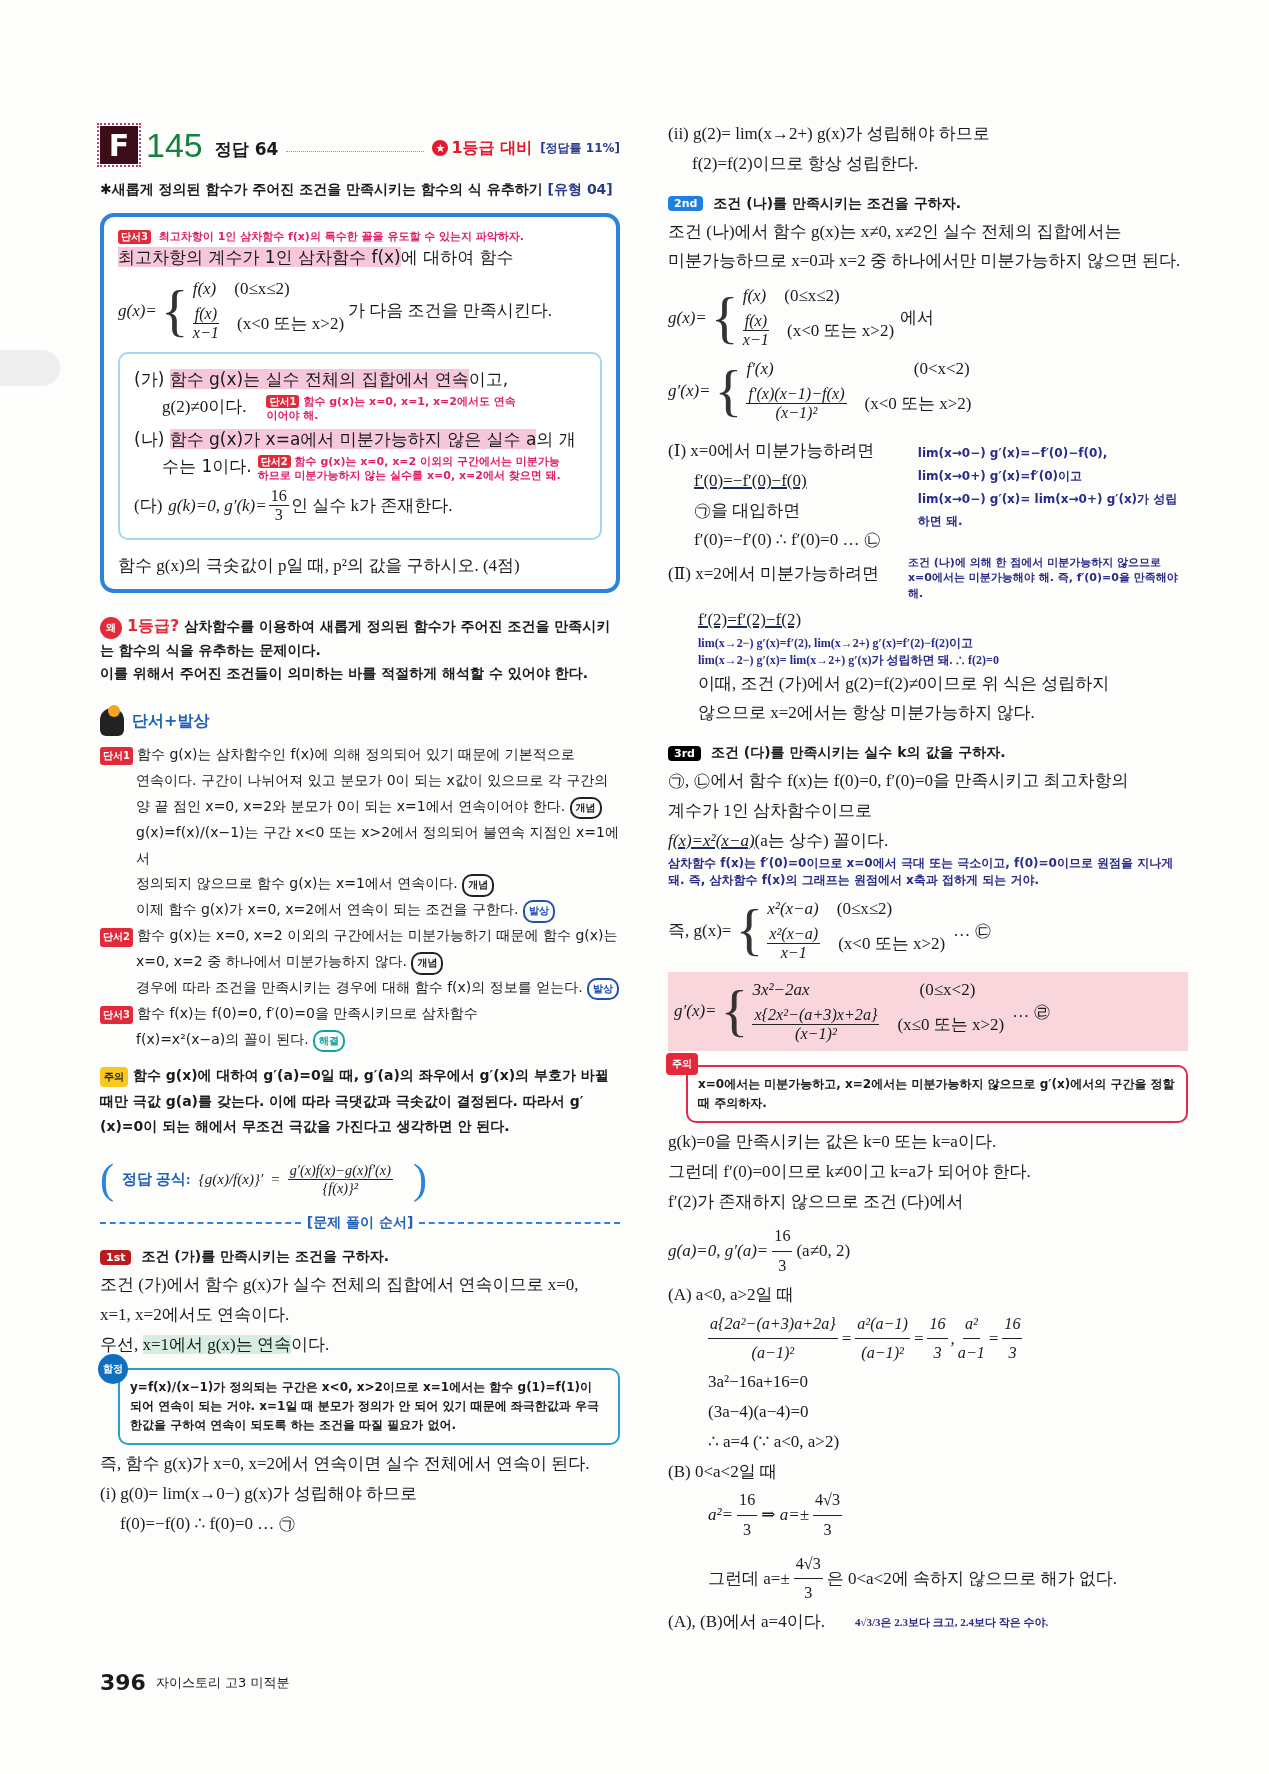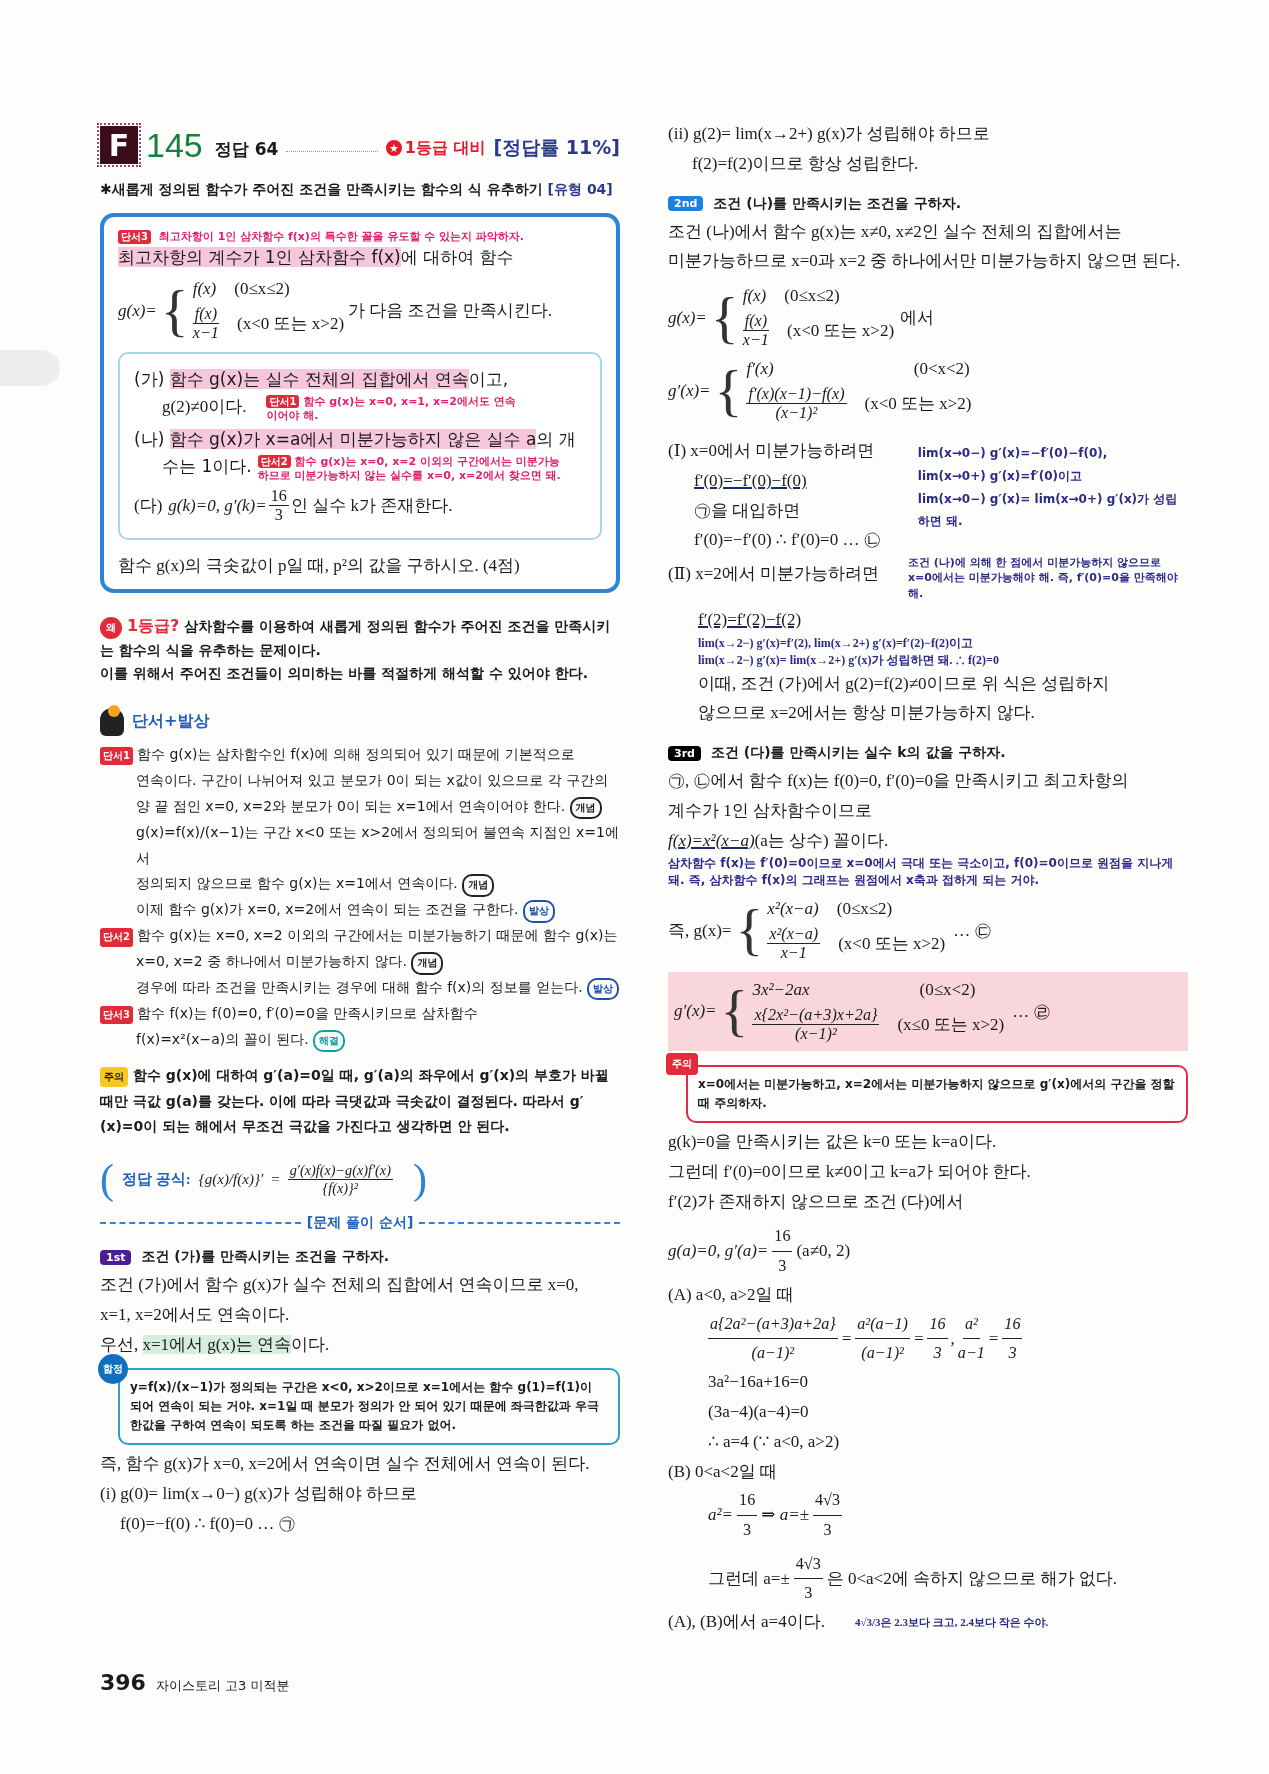--- a/index.html
+++ b/index.html
@@ -12,21 +12,21 @@
 
   
   .hdr { display: flex; align-items: center; height: 40px; }
   .f-badge { width: 38px; height: 38px; background: #3a0d18; color: #fff; font-weight: bold; font-size: 30px;
              display: flex; align-items: center; justify-content: center; outline: 2px dotted #b0407a; outline-offset: 1px; }
   .num { font-size: 34px; color: #15803d; margin-left: 8px; font-family: "Liberation Sans", sans-serif; }
   .ans { font-size: 17px; font-weight: bold; margin-left: 12px; margin-top: 8px; }
   .dots { flex: 1; border-bottom: 1px dotted #999; margin: 12px 8px 0 8px; }
   .rank { color: #e21a2a; font-weight: bold; font-size: 16px; margin-top: 6px; display:flex; align-items:center; gap:3px;}
   .star { width: 16px; height: 16px; border-radius: 50%; background: #e21a2a; color: #fff; font-size: 11px; display:flex; align-items:center; justify-content:center; }
-  .rate { color: #2a3a8a; font-size: 19px; font-weight: bold; margin-left: 8px; margin-top: 6px; }
+  .rate { color: #2a3a8a; font-size: 12px; font-weight: bold; margin-left: 8px; margin-top: 6px; }
   .subtitle { margin-top: 16px; font-size: 14px; font-weight: bold; color: #1a1a1a; }
   .subtitle .tag { color: #2a3a8a; }
 
   
   .pbox { margin-top: 14px; border: 4px solid #2c84d8; border-radius: 14px; padding: 12px 14px 12px 14px; background: #fff; }
   .hint-red { font-size: 11px; color: #e0206a; font-weight: bold; }
   .lbl { display: inline-block; background: #e22a3a; color: #fff; font-size: 10px; font-weight: bold; padding: 0 3px; border-radius: 3px; margin-right: 4px; }
   .p-line { font-size: 17px; margin-top: 2px; }
   .hl { background: #f6c6da; }
   .hl-g { background: #d6eee2; }
@@ -59,33 +59,33 @@
 
   .formula { margin-top: 18px; display:flex; align-items:center; gap: 8px; font-size: 15px; }
   .fbr { font-size: 42px; color:#2c84d8; line-height:1; }
   .flabel { color:#2060b8; font-weight:bold; }
 
   .divider { margin-top: 14px; display: flex; align-items: center; gap: 6px; color: #2060b8; font-weight: bold; font-size: 14px; }
   .divider .dash { flex: 1; border-top: 2px dashed #2c84d8; }
 
   .step { margin-top: 16px; display:flex; align-items:center; gap:10px; font-size:14px; font-weight: bold; }
   .step-badge { color:#fff; font-size: 11px; padding: 1px 6px; border-radius: 4px; font-weight: bold; }
-  .s1 { background:#4c1d95; } .s2 { background:#2080e0; } .s3 { background:#000000; }
+  .s1 { background:#b91c1c; } .s2 { background:#2080e0; } .s3 { background:#000000; }
 
   .body17 { font-size: 17px; line-height: 1.75; margin-top: 4px; }
   .callout { margin-top: 8px; margin-left: 18px; border: 2px solid #2ca0c8; border-radius: 10px; padding: 8px 10px; font-size: 12px; line-height: 1.6; font-weight: bold; position: relative; }
   .callout-badge { position:absolute; left:-22px; top:-16px; width:30px; height:30px; border-radius:50%; background:#1070c0; color:#fff; font-size:10px; display:flex; align-items:center; justify-content:center; font-weight:bold; }
   .callout-red { border-color: #e02a50; }
   .callout-badge-red { background:#e22a3a; border-radius:4px; width:32px; height:22px; left:-22px; top:-14px; }
 
   .blue-note { font-size: 12px; color: #2a2a8a; font-weight: bold; line-height: 1.4; }
   .pink-block { background: #f8d6dc; padding: 8px 6px; margin-top: 10px; }
   .under { text-decoration: underline; text-decoration-color: #1a2a6a; text-decoration-thickness: 2px; }
 
-  .footer { position:absolute; left:100px; top:1670px; display:flex; align-items:flex-end; gap:10px; }
+  .footer { position:absolute; left:100px; top:1670px; display:flex; align-items:center; gap:10px; }
   .footer .pg { font-size: 22px; font-weight: bold; }
   .footer .bk { font-size: 13px; }
 
   .side-tab { position:absolute; left:0; top:350px; width:60px; height:36px; background:#eeeeee; border-radius: 0 18px 18px 0; }
 </style>
 </head>
 <body>
 
 <div class="side-tab"></div>
 

